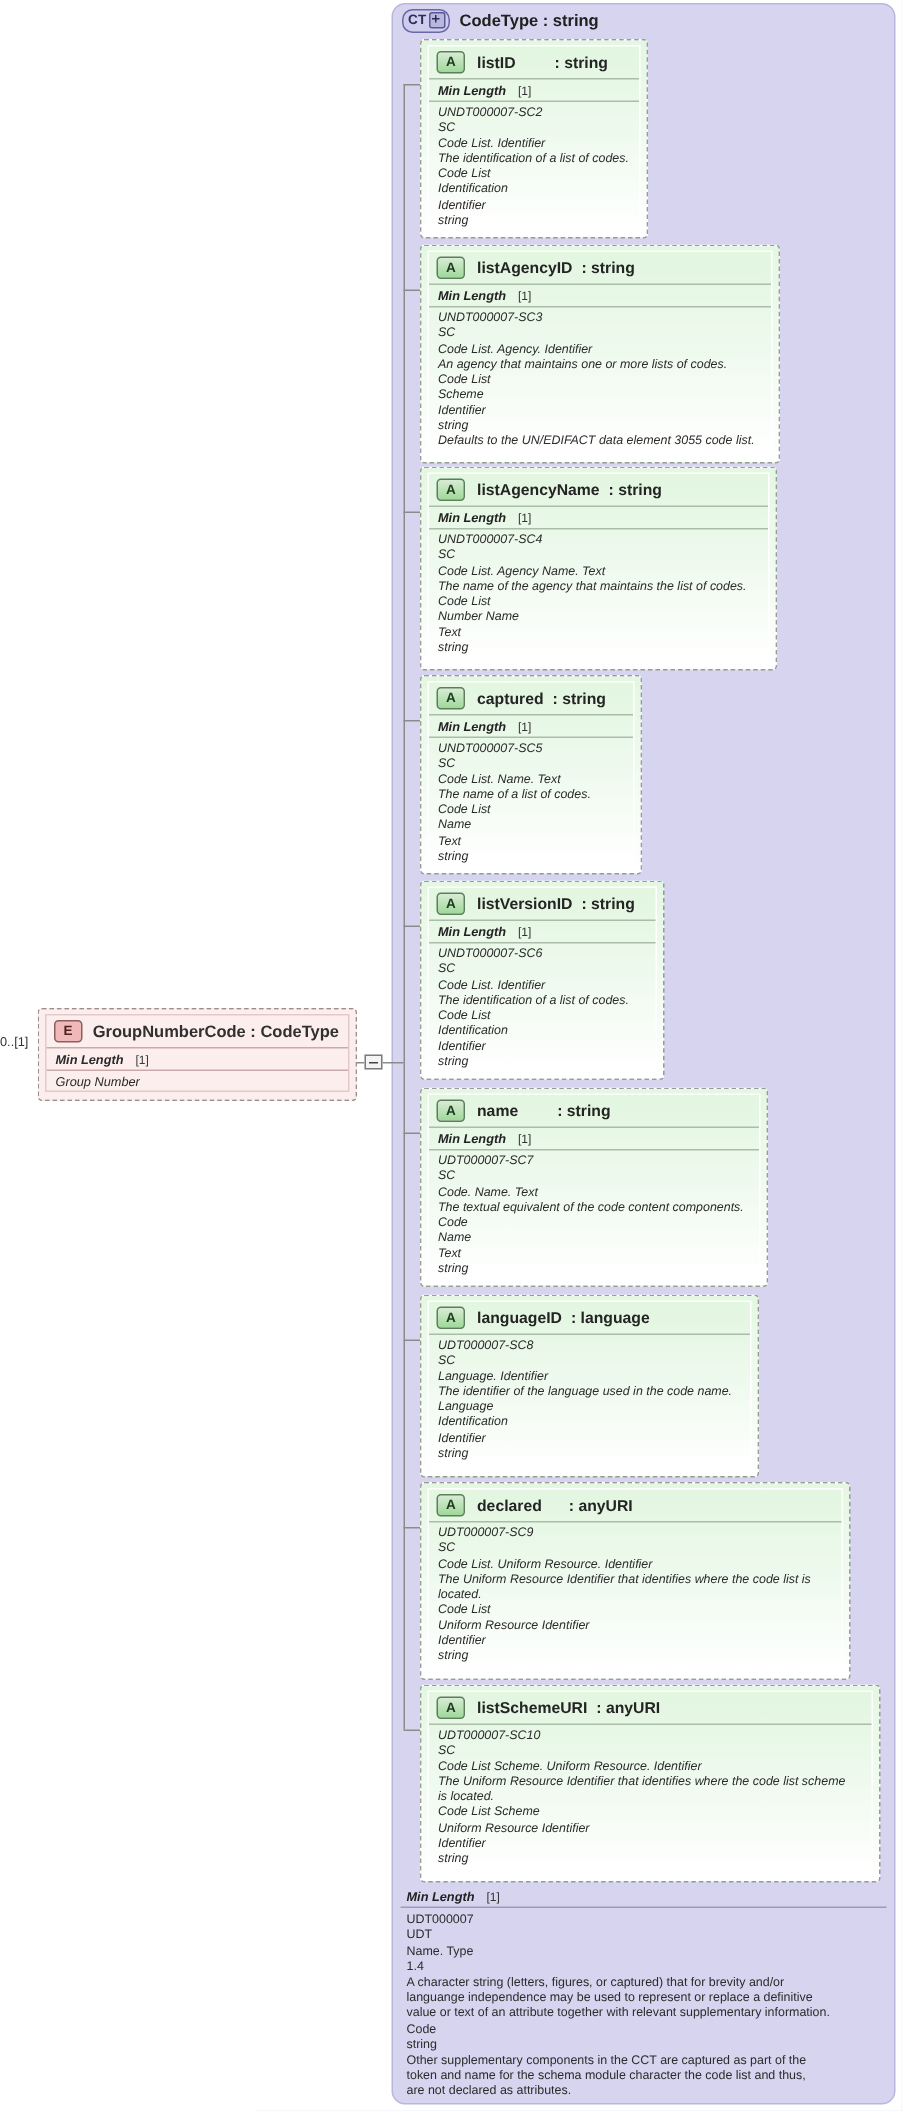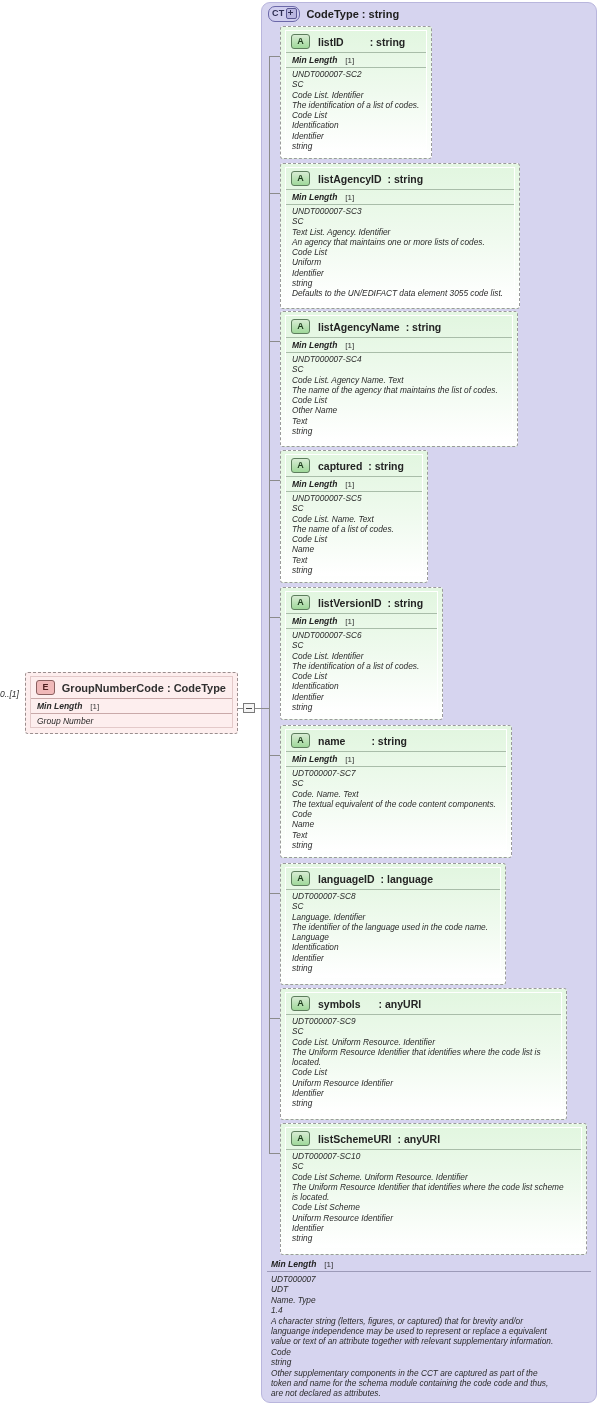--- a/index.html
+++ b/index.html
@@ -114,21 +114,20 @@
   .el-facet .fval{font-size:8px;color:#3a3a3a;}
   .el-doc{
     padding:2px 6px;
     font-size:8.5px;font-style:italic;color:#2a2a2a;
     line-height:11px;
   }
   .el-card{
     position:absolute;
     left:0px; top:689px;
     font-size:8.5px;
-    font-style:italic;
     color:#303030;
     white-space:nowrap;
   }
 
   
   .line{position:absolute;background:#8b8b8b;}
   .vline{width:1px;}
   .hline{height:1px;}
   .minus-box{
     position:absolute;
@@ -207,21 +206,21 @@
   }
   .ct-foot .ffacet{
     display:flex;align-items:baseline;gap:8px;
     padding:1px 4px 2px 4px;
     border-bottom:1px solid #9c9ab8;
   }
   .ct-foot .ffacet .fname{font-size:8.5px;font-style:italic;font-weight:bold;color:#222;}
   .ct-foot .ffacet .fval{font-size:8px;color:#333;}
   .ct-foot .flines{padding:2px 4px 0 4px;}
   .ct-foot .flines div{
-    font-size:8.3px;font-style:italic;color:#2b2b2b;line-height:10.4px;
+    font-size:8.3px;color:#2b2b2b;line-height:10.4px;
   }
 </style>
 </head>
 <body>
 
 <div id="canvas">
 
   <div class="ct-box"></div>
 
   <div class="ct-title">
@@ -296,24 +295,24 @@
             <span class="abadge">A</span>
             <span class="atitle"><span>listAgencyID</span><span class="sp" style="width: 6px;"></span><span>: string</span></span>
           </div>
           <div class="afacet">
             <span class="fname">Min Length</span>
             <span class="fval">[1]</span>
           </div>
           <div class="alines">
             <div>UNDT000007-SC3</div>
             <div>SC</div>
-            <div>Text List. Agency. Identifier</div>
+            <div>Code List. Agency. Identifier</div>
             <div>An agency that maintains one or more lists of codes.</div>
             <div>Code List</div>
-            <div>Uniform</div>
+            <div>Scheme</div>
             <div>Identifier</div>
             <div>string</div>
             <div>Defaults to the UN/EDIFACT data element 3055 code list.</div>
           </div>
         </div>
       </div>
       <div class="attr" style="left: 280px; top: 311px; width: 238px; height: 136px;">
         <div class="dash"></div>
         <div class="inner">
           <div class="ahead">
@@ -323,21 +322,21 @@
           <div class="afacet">
             <span class="fname">Min Length</span>
             <span class="fval">[1]</span>
           </div>
           <div class="alines">
             <div>UNDT000007-SC4</div>
             <div>SC</div>
             <div>Code List. Agency Name. Text</div>
             <div>The name of the agency that maintains the list of codes.</div>
             <div>Code List</div>
-            <div>Other Name</div>
+            <div>Number Name</div>
             <div>Text</div>
             <div>string</div>
           </div>
         </div>
       </div>
       <div class="attr" style="left: 280px; top: 450px; width: 148px; height: 133px;">
         <div class="dash"></div>
         <div class="inner">
           <div class="ahead">
             <span class="abadge">A</span>
@@ -422,21 +421,21 @@
             <div>Identifier</div>
             <div>string</div>
           </div>
         </div>
       </div>
       <div class="attr" style="left: 280px; top: 988px; width: 287px; height: 132px;">
         <div class="dash"></div>
         <div class="inner">
           <div class="ahead">
             <span class="abadge">A</span>
-            <span class="atitle"><span>symbols</span><span class="sp" style="width: 18px;"></span><span>: anyURI</span></span>
+            <span class="atitle"><span>declared</span><span class="sp" style="width: 18px;"></span><span>: anyURI</span></span>
           </div>
           <div class="alines">
             <div>UDT000007-SC9</div>
             <div>SC</div>
             <div>Code List. Uniform Resource. Identifier</div>
             <div>The Uniform Resource Identifier that identifies where the code list is</div>
             <div>located.</div>
             <div>Code List</div>
             <div>Uniform Resource Identifier</div>
             <div>Identifier</div>
@@ -470,23 +469,23 @@
     <div class="ffacet">
       <span class="fname">Min Length</span>
       <span class="fval">[1]</span>
     </div>
     <div class="flines" id="ct-doc">
         <div>UDT000007</div>
         <div>UDT</div>
         <div>Name. Type</div>
         <div>1.4</div>
         <div>A character string (letters, figures, or captured) that for brevity and/or</div>
-        <div>languange independence may be used to represent or replace a equivalent</div>
+        <div>languange independence may be used to represent or replace a definitive</div>
         <div>value or text of an attribute together with relevant supplementary information.</div>
         <div>Code</div>
         <div>string</div>
         <div>Other supplementary components in the CCT are captured as part of the</div>
-        <div>token and name for the schema module containing the code code and thus,</div>
+        <div>token and name for the schema module character the code list and thus,</div>
         <div>are not declared as attributes.</div>
       </div>
   </div>
 
 </div>
 
 </body></html>

